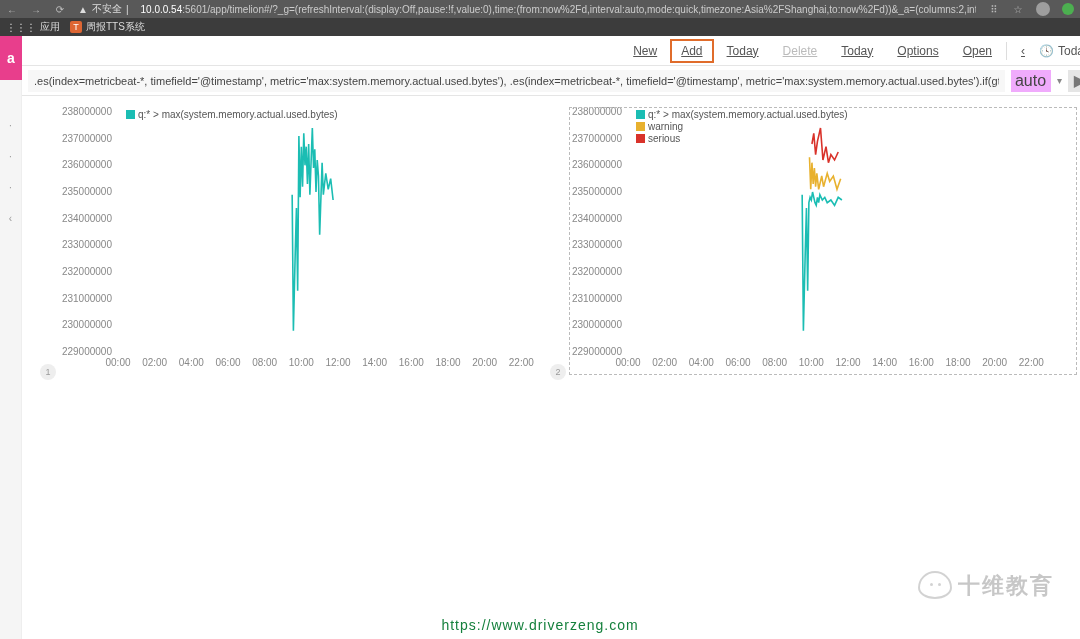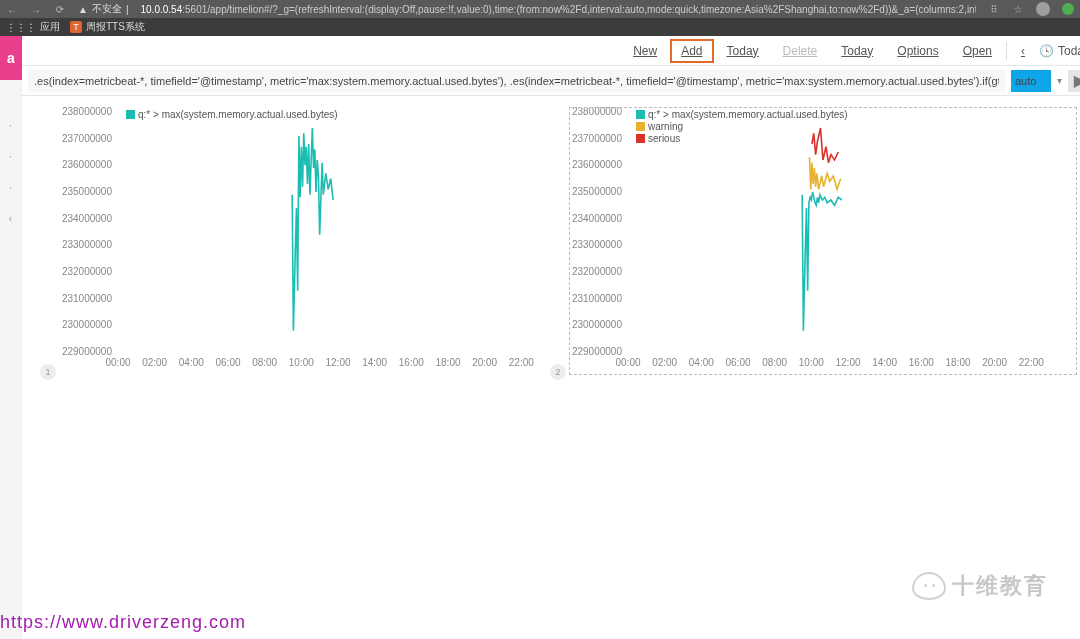--- a/index.html
+++ b/index.html
@@ -27,34 +27,34 @@
 
   .topbar { height: 30px; border-bottom: 1px solid #e5e5e5; display: flex; align-items: center; justify-content: flex-end; padding: 0 8px; font-size: 12px; color: #555; gap: 4px; }
   .topbar .tb-item { padding: 4px 10px; cursor: pointer; text-decoration: underline; }
   .topbar .tb-item.disabled { color: #bbb; cursor: default; text-align: center; }
   .topbar .tb-item.active { outline: 2px solid #e06c2b; outline-offset: -1px; }
   .tb-sep { width:1px; height:18px; background:#ddd; }
   .tb-today { display:flex; align-items:center; gap:4px;}
 
   .exprbar { height: 30px; display:flex; align-items:center; border-bottom: 1px solid #e5e5e5; padding:0 6px; gap:6px; }
   .expr-input { flex:1; height:22px; background:#f7f7f7; border:none; padding:0 6px; font-size:11px; color:#444; overflow:hidden; white-space:nowrap;}
-  .interval-sel { width:40px; height:22px; background:#0ea5e9; border:none; font-size:11px; color:#444; padding:0 4px;}
+  .interval-sel { width:40px; height:22px; background:#f0abfc; border:none; font-size:16px; color:#444; padding:0 4px;}
   .play-btn { width:24px; height:22px; background:#e5e5e5; display:flex;align-items:center;justify-content:center; color:#777; cursor:pointer;}
 
   .charts-row { display:flex; gap:0; padding: 10px 20px 0 36px; position:relative; }
   .chart-cell { width: 510px; position:relative; }
   .chart-cell.selected { outline: 1px dashed #bbb; outline-offset:-2px; }
   .cell-num { position:absolute; left:-18px; bottom:-4px; width:16px;height:16px; border-radius:50%; background:#eee; color:#999; font-size:9px; display:flex;align-items:center;justify-content:center;}
 
   .chart-svg { display:block; }
   .y-tick text, .x-tick text { font-size: 10px; fill: #888; }
   .legend-item { font-size: 10px; fill: #555; }
 
-  .footer-link { position:absolute; bottom:6px; left:0; right:0; text-align:left; font-size:18px; color:#a21caf; letter-spacing:1px; }
-  .watermark { position:absolute; right:32px; bottom:38px; color:#aaa; font-size:22px; font-weight:bold; letter-spacing:2px; opacity:.65; display:flex; align-items:center; gap:6px;}
+  .footer-link { position:absolute; bottom:6px; left:0; right:0; text-align:center; font-size:14px; color:#15803d; letter-spacing:1px; }
+  .watermark { position:absolute; right:26px; bottom:38px; color:#aaa; font-size:22px; font-weight:bold; letter-spacing:2px; opacity:.65; display:flex; align-items:flex-start; gap:6px;}
   .wm-bubble { width:34px;height:28px; border:2px solid #bbb; border-radius:50% 50% 50% 50% / 60% 60% 40% 40%; position:relative;}
   .wm-bubble::before, .wm-bubble::after{content:"";position:absolute;background:#bbb;width:3px;height:3px;border-radius:50%;top:10px;}
   .wm-bubble::before{left:10px;} .wm-bubble::after{left:18px;}
 </style>
 </head>
 <body>
 
 <div class="browser-bar">
   <span class="bb-icon">←</span>
   <span class="bb-icon">→</span>

